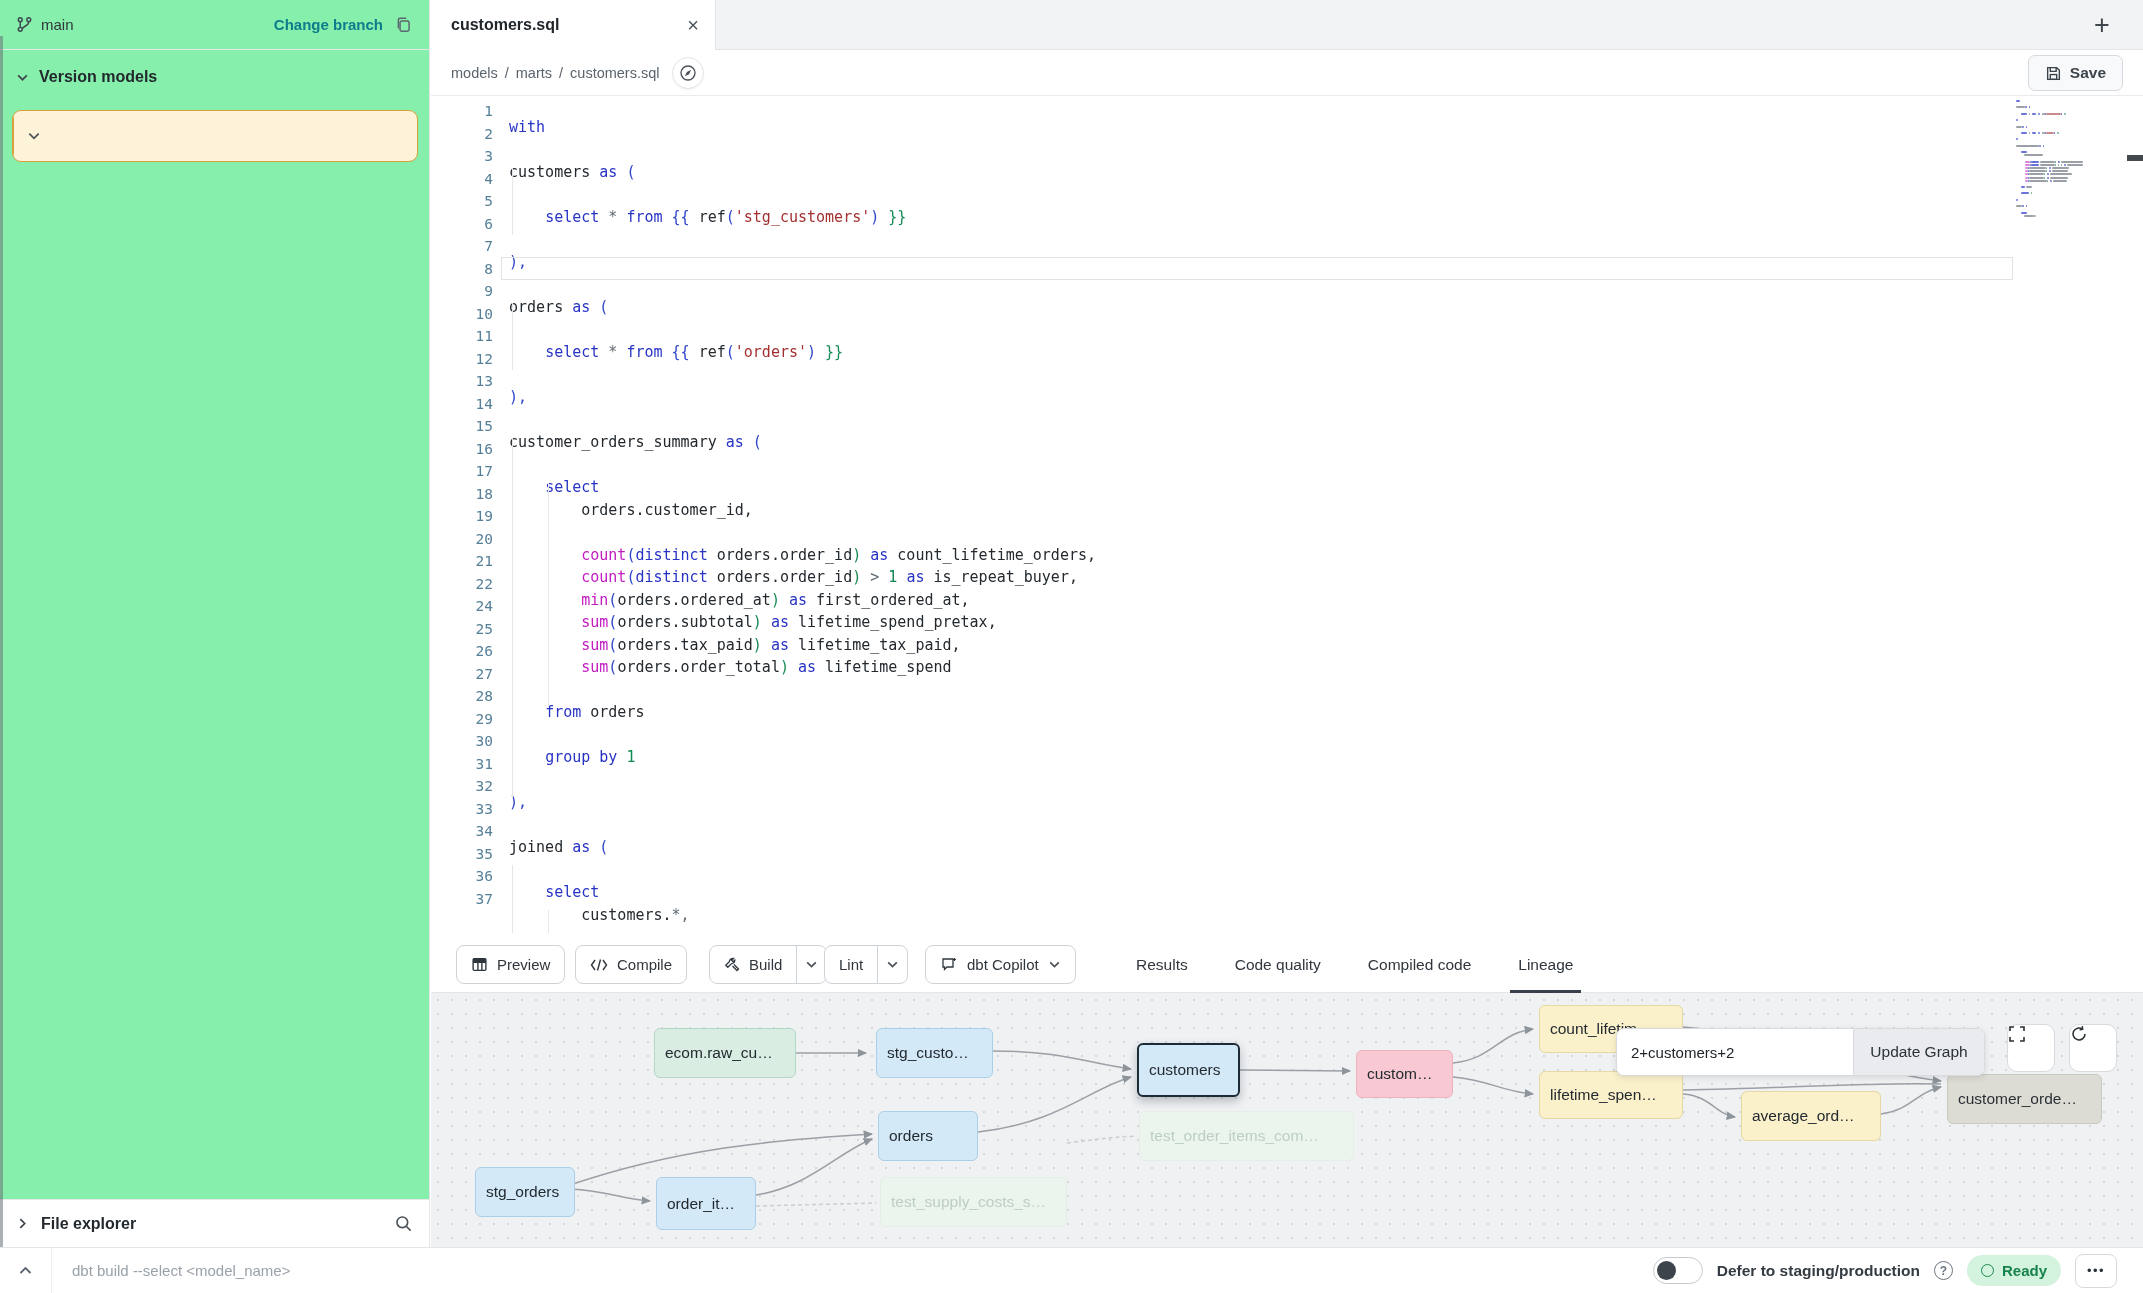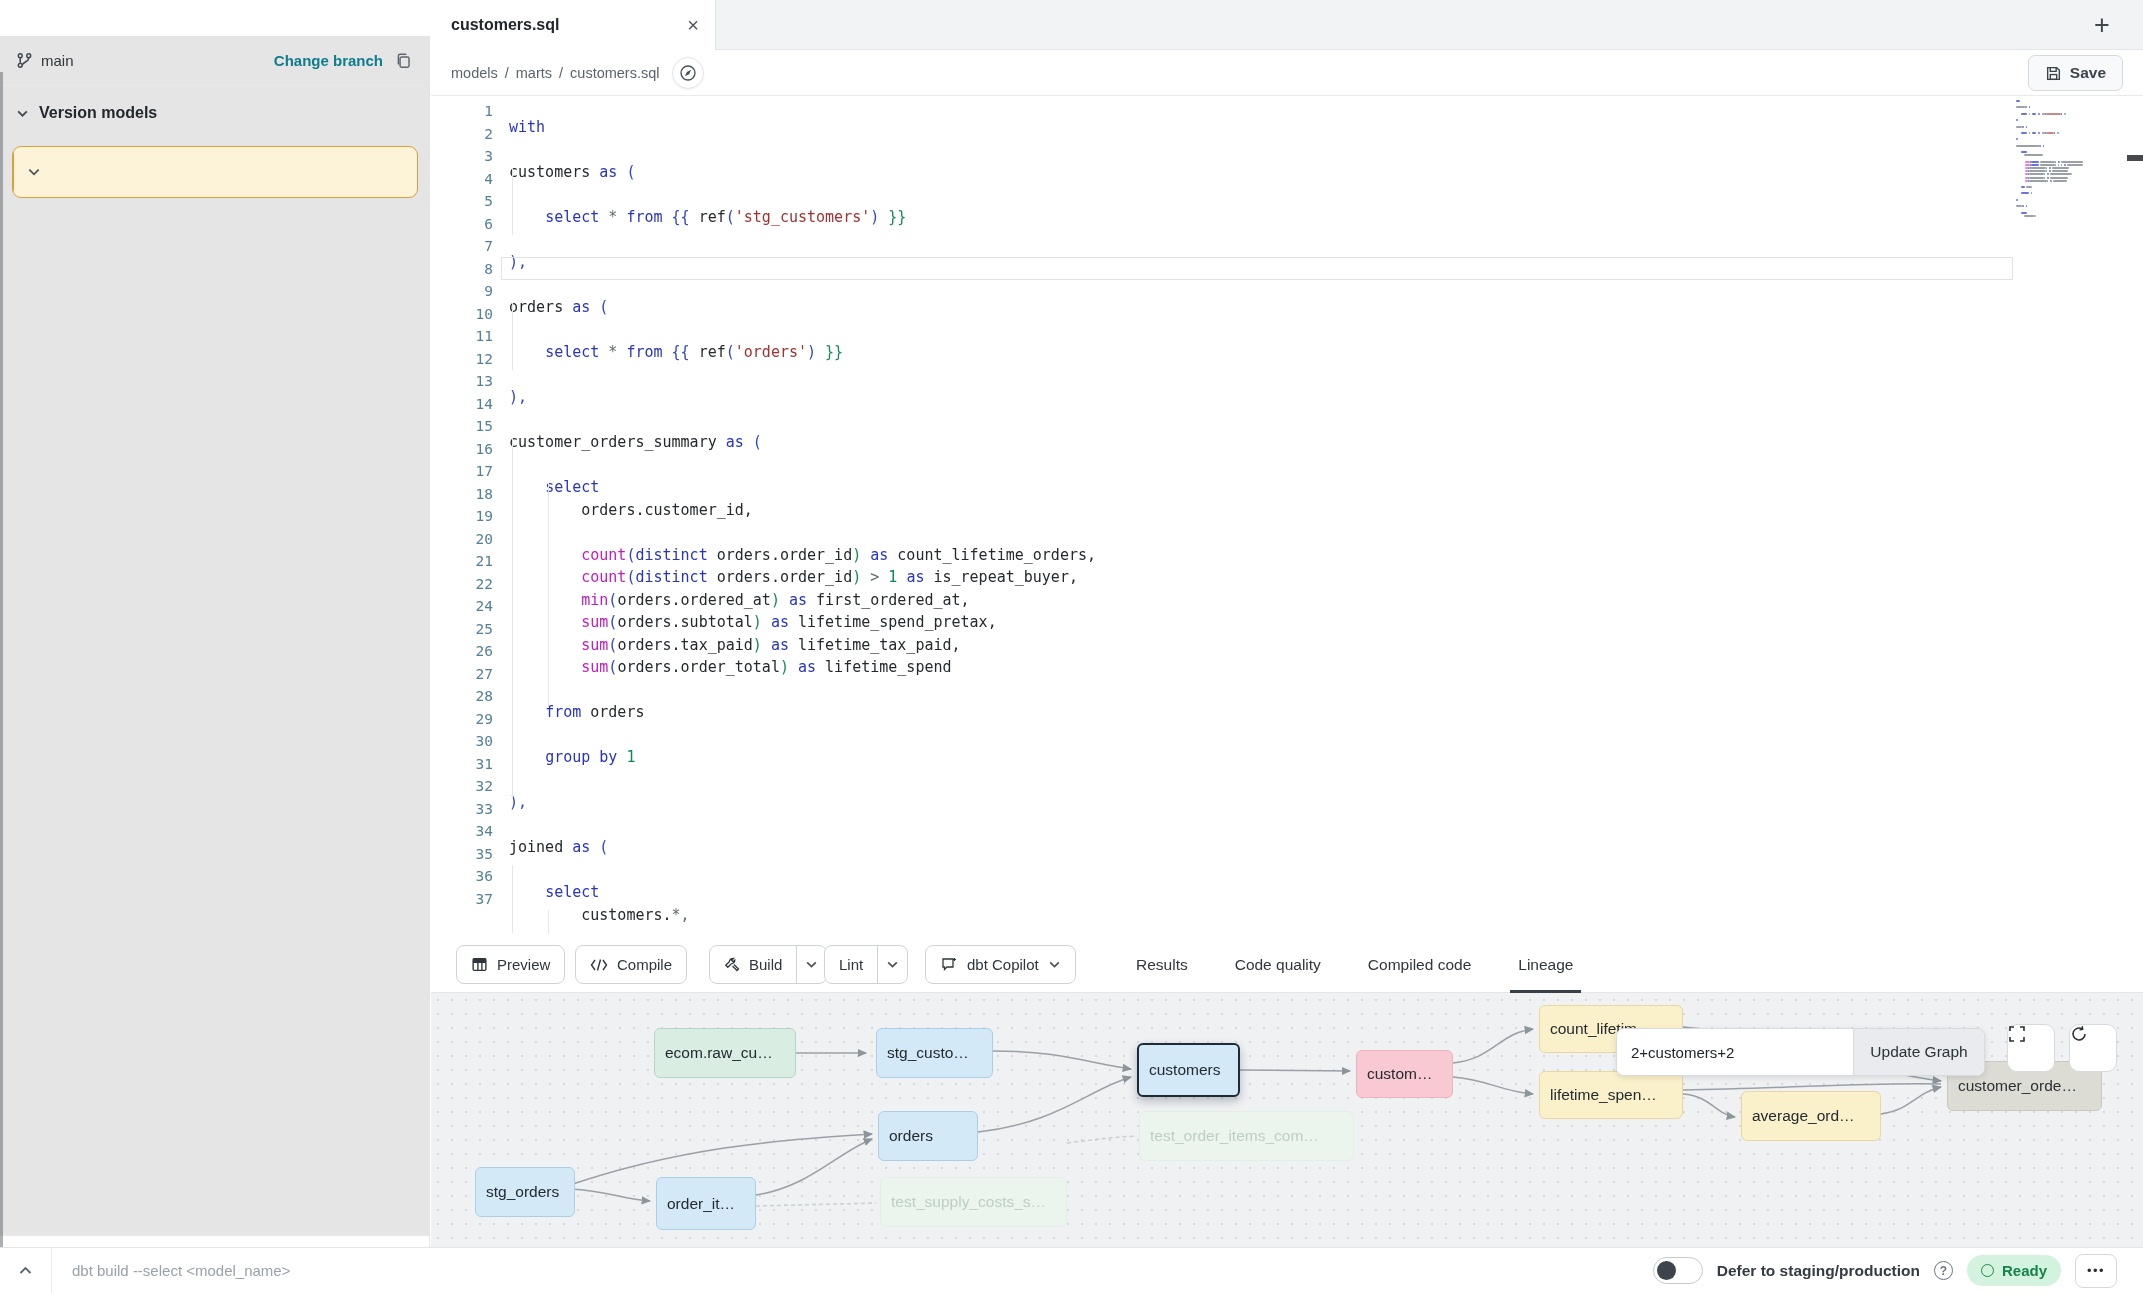--- a/index.html
+++ b/index.html
@@ -2,21 +2,21 @@
 <html><head>
 <meta charset="utf-8">
 <style>
   * { margin:0; padding:0; box-sizing:border-box; }
   html,body { width:2143px; height:1293px; overflow:hidden; background:#fff;
     font-family:"Liberation Sans", sans-serif; color:#2b3238; }
   .app { position:relative; width:2143px; height:1293px; background:#fff; }
 
   
   .sidebar { position:absolute; left:0; top:0; width:430px; height:1247px;
-    background:#e5e5e5; border-right:1px solid #e2e5e8;margin-top:36px; }
+    background:#86efac; border-right:1px solid #e2e5e8; }
   .left-strip { position:absolute; left:0; top:36px; width:3px; height:1211px; background:#6a6f75; opacity:.55; }
   .sb-top { position:absolute; left:0; top:0; width:100%; height:50px;
     border-bottom:1px solid #e6e8ea; display:flex; align-items:center; padding:0 16px; }
   .sb-branch { display:flex; align-items:center; gap:8px; font-size:15px; color:#30373d; }
   .sb-top .spacer { flex:1; }
   .link-teal { color:#0e7c8c; font-size:15px; font-weight:600; cursor:pointer; }
   .icon-btn { background:none; border:none; cursor:pointer; display:flex; align-items:center; justify-content:center; }
   .vc-header { position:absolute; left:0; top:62px; width:100%; height:30px;
     display:flex; align-items:center; gap:10px; padding:0 16px; }
   .vc-header .lbl { font-size:16px; font-weight:700; color:#22282d; }
@@ -716,21 +716,21 @@
         <div class="lnode model" style="left: 447px; top: 118px; width: 100px; height: 50px;">orders</div>
         <div class="lnode model" style="left: 44px; top: 174px; width: 100px; height: 50px;">stg_orders</div>
         <div class="lnode model" style="left: 225px; top: 184px; width: 100px; height: 53px;">order_it…</div>
         <div class="lnode test" style="left: 449px; top: 184px; width: 187px; height: 50px;">test_supply_costs_s…</div>
         <div class="lnode model selected" style="left: 706px; top: 50px; width: 103px; height: 54px;">customers</div>
         <div class="lnode test" style="left: 708px; top: 118px; width: 215px; height: 50px;">test_order_items_com…</div>
         <div class="lnode highlight-pink" style="left: 925px; top: 57px; width: 97px; height: 48px;">custom…</div>
         <div class="lnode metric" style="left: 1108px; top: 12px; width: 144px; height: 48px;">count_lifetim…</div>
         <div class="lnode metric" style="left: 1108px; top: 78px; width: 144px; height: 48px;">lifetime_spen…</div>
         <div class="lnode metric" style="left: 1310px; top: 98px; width: 140px; height: 50px;">average_ord…</div>
-        <div class="lnode neutral" style="left: 1516px; top: 68px; width: 155px; height: 50px;">customer_orde…</div>
+        <div class="lnode neutral" style="left: 1516px; top: 81px; width: 155px; height: 50px;">customer_orde…</div>
       </div>
   </div>
 
   <footer class="footer">
     <button class="f-chev">
       <svg class="ic" width="15" height="15" viewBox="0 0 12 12" fill="none" stroke="#5b646c" stroke-width="1.5">
           <path d="M2 8 L6 4 L10 8"></path>
         </svg>
     </button>
     <div class="f-cmd">dbt build --select &lt;model_name&gt;</div>

